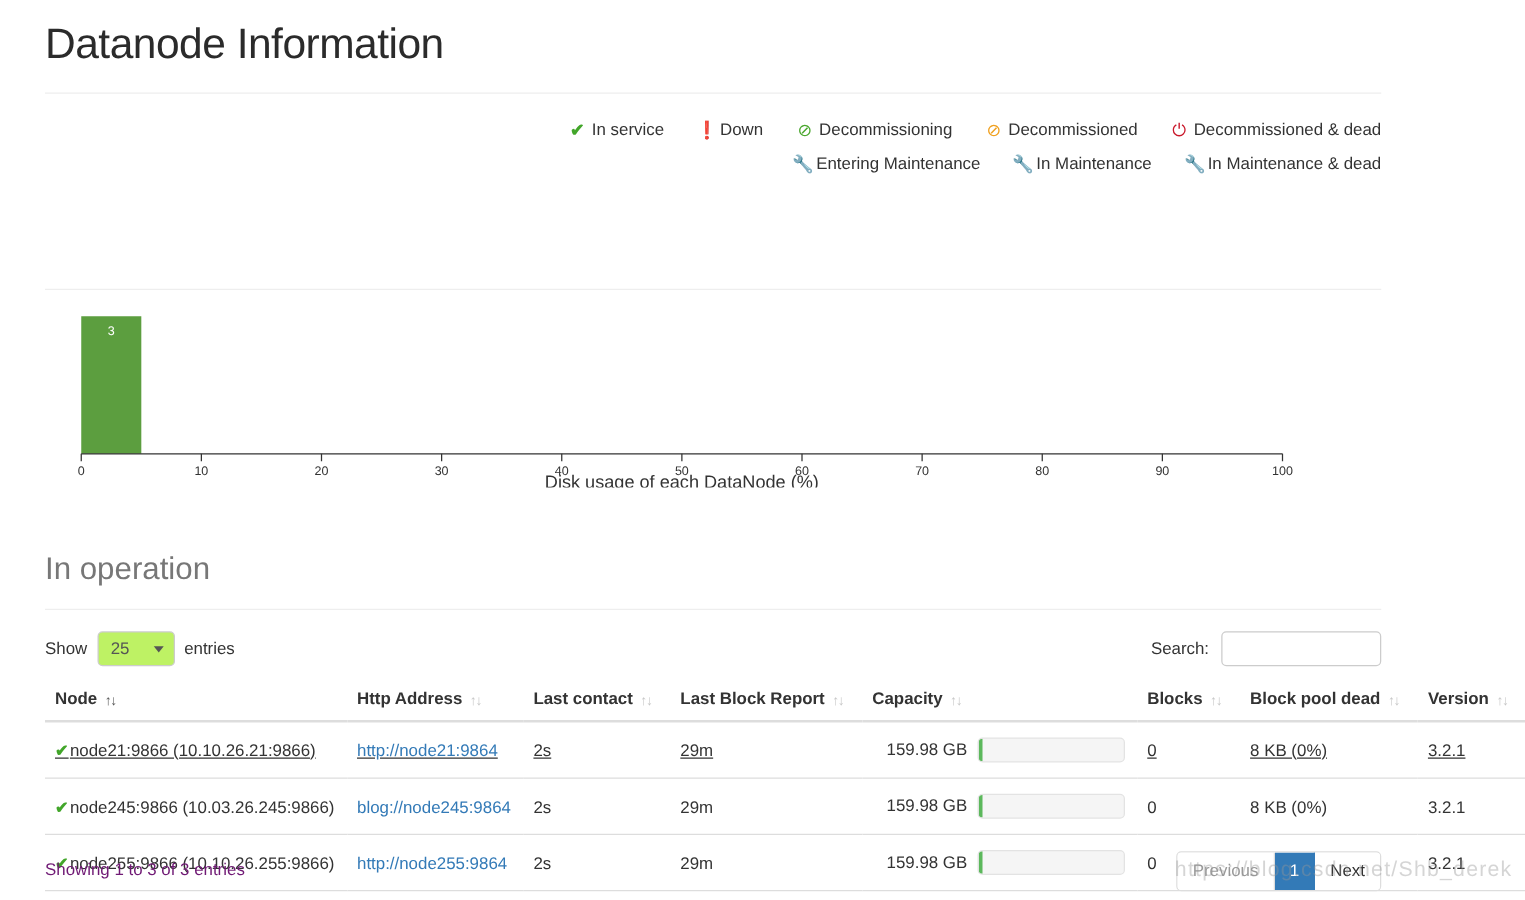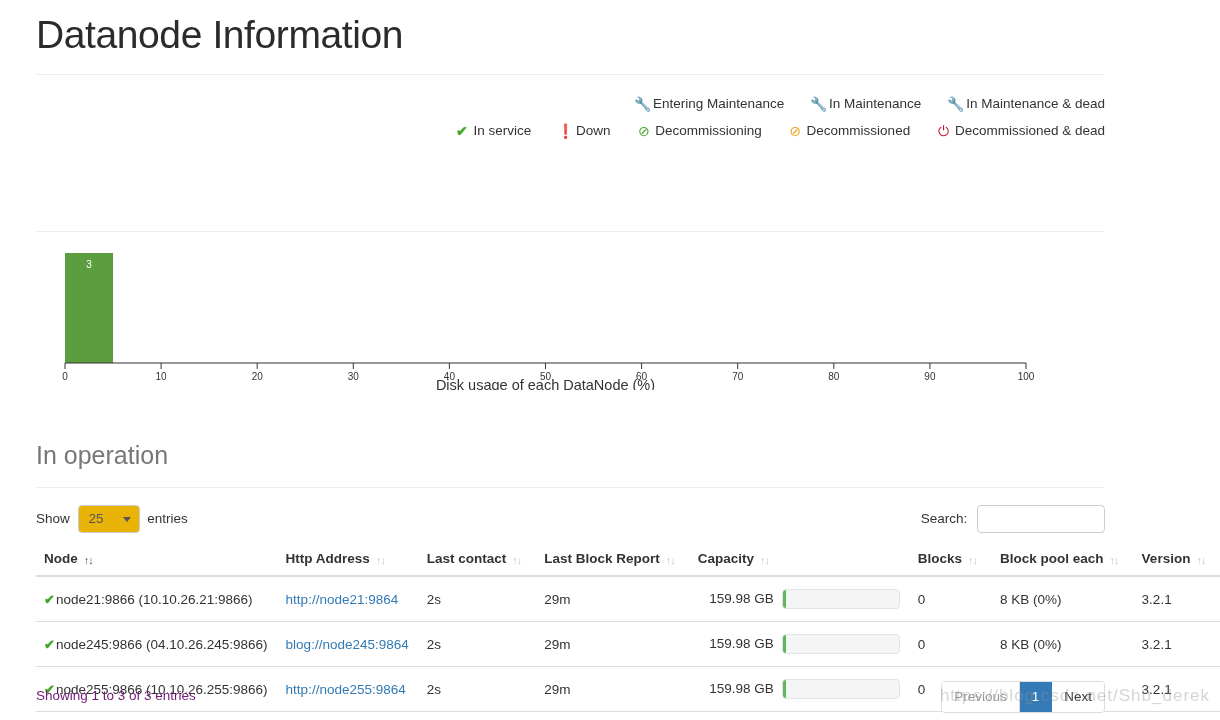--- a/index.html
+++ b/index.html
@@ -14,21 +14,21 @@
     overflow: hidden;
   }
 
   .page { position: relative; width: 1220px; height: 720px; }
 
   
   .page-title {
     position: absolute;
     left: 36px;
     top: 12px;
-    font-size: 39px;
+    font-size: 34px;
     font-weight: normal;
     color: #2b2b2b;
     letter-spacing: -0.4px;
     line-height: 46px;
   }
   .hr-top {
     position: absolute;
     left: 36px;
     top: 74px;
     width: 1069px;
@@ -106,21 +106,21 @@
     white-space: nowrap;
   }
   .dt-select {
     display: inline-block;
     vertical-align: middle;
     margin: 0 4px;
     padding: 4px 22px 4px 10px;
     font-family: "Liberation Sans", sans-serif;
     font-size: 13.5px;
     color: #555555;
-    background: #eab308;
+    background: #bef264;
     border: 1px solid #cccccc;
     border-radius: 4px;
     height: 28px;
     line-height: 18px;
     position: relative;
     min-width: 62px;
   }
   .dt-select .caret {
     position: absolute;
     right: 8px;
@@ -172,21 +172,21 @@
     white-space: nowrap;
     position: relative;
     vertical-align: bottom;
   }
   .dt-table tbody td {
     padding: 12px 10px 12px 8px;
     border-top: 1px solid #dddddd;
     vertical-align: middle;
     white-space: nowrap;
   }
-  .dt-table tbody tr:first-child td { border-top: none; }
+  .dt-table tbody tr:first-child td { border-top: none; text-decoration: underline; }
   .dt-table tbody tr:last-child td { border-bottom: 1px solid #dddddd; }
 
   .th-sort {
     display: inline-block;
     width: 14px;
     margin-left: 6px;
     vertical-align: -1px;
     font-size: 11px;
     letter-spacing: -1px;
     color: #c7c7c7;
@@ -282,44 +282,44 @@
 <body>
 
 <div class="page">
 
   <div class="page-title">Datanode Information</div>
   <div class="hr-top"></div>
 
   <div class="legend">
     <div class="legend-row">
       <span class="legend-item">
-        <span class="lg-icon ic-wrench-green">🔧</span><span>Entering Maintenance</span>
-      </span>
-      <span class="legend-item">
-        <span class="lg-icon ic-wrench-orange">🔧</span><span>In Maintenance</span>
-      </span>
-      <span class="legend-item">
-        <span class="lg-icon ic-wrench-red">🔧</span><span>In Maintenance &amp; dead</span>
+        <span class="lg-icon ic-check">✔</span><span>In service</span>
+      </span>
+      <span class="legend-item">
+        <span class="lg-icon ic-down">❗</span><span>Down</span>
+      </span>
+      <span class="legend-item">
+        <span class="lg-icon ic-ban-green">⊘</span><span>Decommissioning</span>
+      </span>
+      <span class="legend-item">
+        <span class="lg-icon ic-ban-orange">⊘</span><span>Decommissioned</span>
+      </span>
+      <span class="legend-item">
+        <span class="lg-icon ic-power">⏻</span><span>Decommissioned &amp; dead</span>
       </span>
     </div>
     <div class="legend-row">
       <span class="legend-item">
-        <span class="lg-icon ic-check">✔</span><span>In service</span>
-      </span>
-      <span class="legend-item">
-        <span class="lg-icon ic-down">❗</span><span>Down</span>
-      </span>
-      <span class="legend-item">
-        <span class="lg-icon ic-ban-green">⊘</span><span>Decommissioning</span>
-      </span>
-      <span class="legend-item">
-        <span class="lg-icon ic-ban-orange">⊘</span><span>Decommissioned</span>
-      </span>
-      <span class="legend-item">
-        <span class="lg-icon ic-power">⏻</span><span>Decommissioned &amp; dead</span>
+        <span class="lg-icon ic-wrench-green">🔧</span><span>Entering Maintenance</span>
+      </span>
+      <span class="legend-item">
+        <span class="lg-icon ic-wrench-orange">🔧</span><span>In Maintenance</span>
+      </span>
+      <span class="legend-item">
+        <span class="lg-icon ic-wrench-red">🔧</span><span>In Maintenance &amp; dead</span>
       </span>
     </div>
   </div>
 
   <div class="sect-hr" style="left:36px; top:231px; width:1069px;"></div>
 
   <div class="histo-wrap">
     <svg class="histo-svg" id="histo-svg" width="1069" height="150">
         <rect x="29" y="13" width="48.05000000000001" height="110" fill="#5c9e3f"></rect>
         <text x="53.025000000000006" y="28" font-size="10" fill="#ffffff" text-anchor="middle" font-family="&quot;Liberation Sans&quot;, sans-serif">3</text>
@@ -382,40 +382,40 @@
         <th class="col-lbr">
           <span>Last Block Report</span><span class="th-sort">↑↓</span>
         </th>
         <th class="col-capacity">
           <span>Capacity</span><span class="th-sort">↑↓</span>
         </th>
         <th class="col-blocks">
           <span>Blocks</span><span class="th-sort">↑↓</span>
         </th>
         <th class="col-bpu">
-          <span>Block pool each</span><span class="th-sort">↑↓</span>
+          <span>Block pool dead</span><span class="th-sort">↑↓</span>
         </th>
         <th class="col-version">
           <span>Version</span><span class="th-sort">↑↓</span>
         </th>
       </tr>
     </thead>
     <tbody id="table-body">
         <tr>
           <td class="col-node node-cell"><span class="ic-check">✔</span><span>node21:9866 (10.10.26.21:9866)</span></td>
           <td class="col-http"><a class="http-link" href="#">http://node21:9864</a></td>
           <td class="col-contact">2s</td>
           <td class="col-lbr">29m</td>
           <td class="col-capacity cap-cell"><span class="cap-text">159.98 GB</span><span class="cap-bar"><span class="fill"></span></span></td>
           <td class="col-blocks">0</td>
           <td class="col-bpu">8 KB (0%)</td>
           <td class="col-version">3.2.1</td>
         </tr>
         <tr>
-          <td class="col-node node-cell"><span class="ic-check">✔</span><span>node245:9866 (04.10.26.245:9866)</span></td>
+          <td class="col-node node-cell"><span class="ic-check">✔</span><span>node245:9866 (10.03.26.245:9866)</span></td>
           <td class="col-http"><a class="http-link" href="#">blog://node245:9864</a></td>
           <td class="col-contact">2s</td>
           <td class="col-lbr">29m</td>
           <td class="col-capacity cap-cell"><span class="cap-text">159.98 GB</span><span class="cap-bar"><span class="fill"></span></span></td>
           <td class="col-blocks">0</td>
           <td class="col-bpu">8 KB (0%)</td>
           <td class="col-version">3.2.1</td>
         </tr>
         <tr>
           <td class="col-node node-cell"><span class="ic-check">✔</span><span>node255:9866 (10.10.26.255:9866)</span></td>

